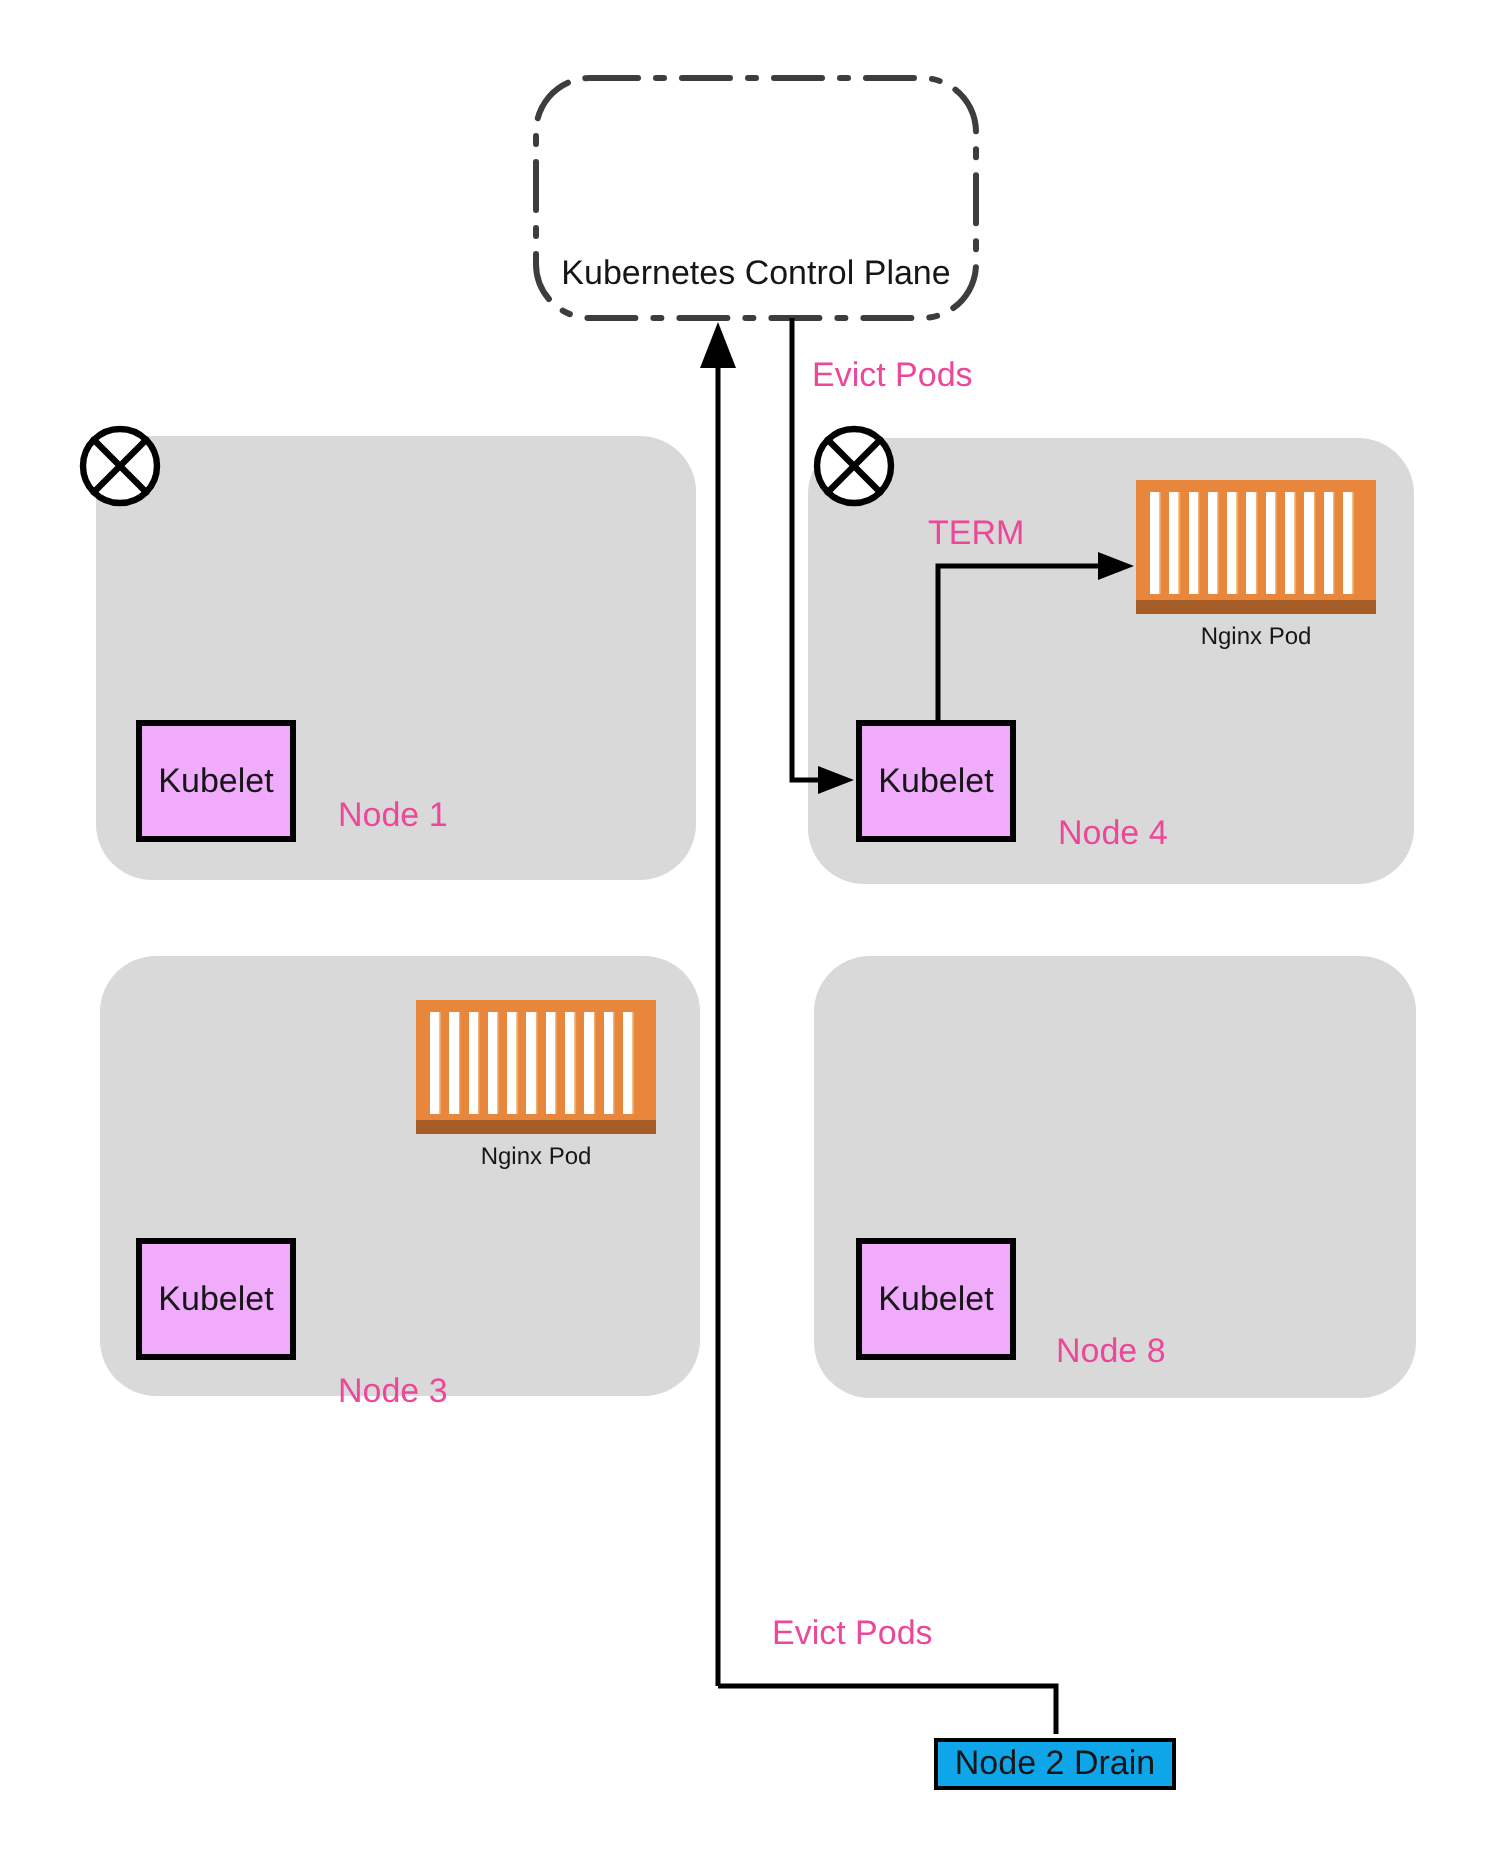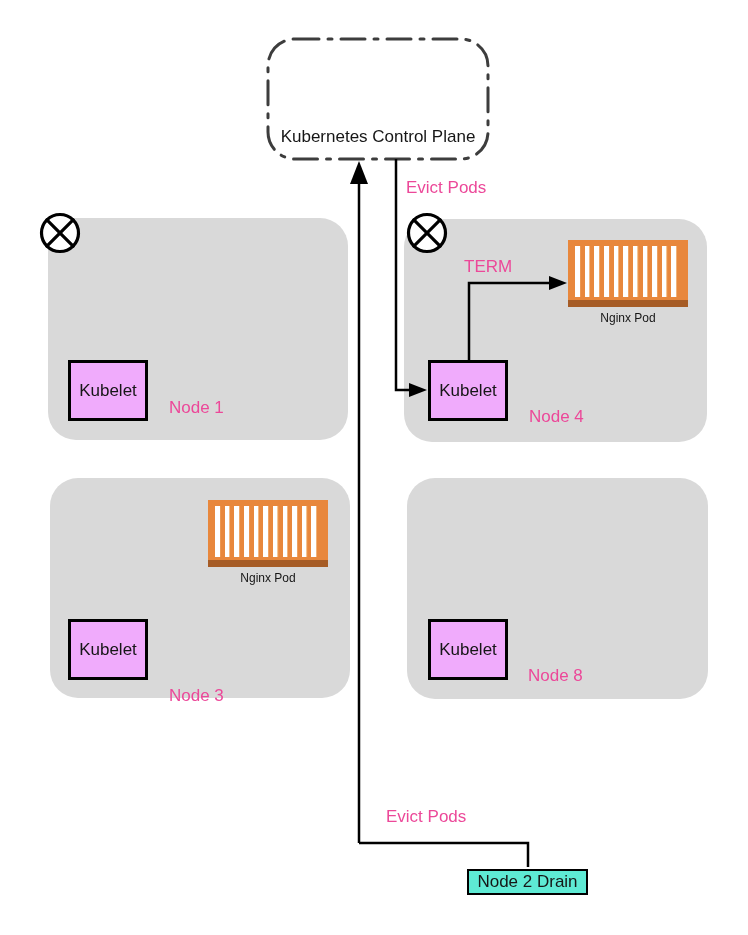--- a/index.html
+++ b/index.html
@@ -133,21 +133,21 @@
     color: #161616;
     z-index: 3;
   }
 
   .drain-box {
     position: absolute;
     left: 467px;
     top: 869px;
     width: 121px;
     height: 26px;
-    background: #5eead4;
+    background: #0ea5e9;
     border: 2px solid #000000;
     box-sizing: border-box;
     display: flex;
     align-items: center;
     justify-content: center;
     font-size: 17px;
     color: #161616;
     z-index: 3;
   }
 </style>

